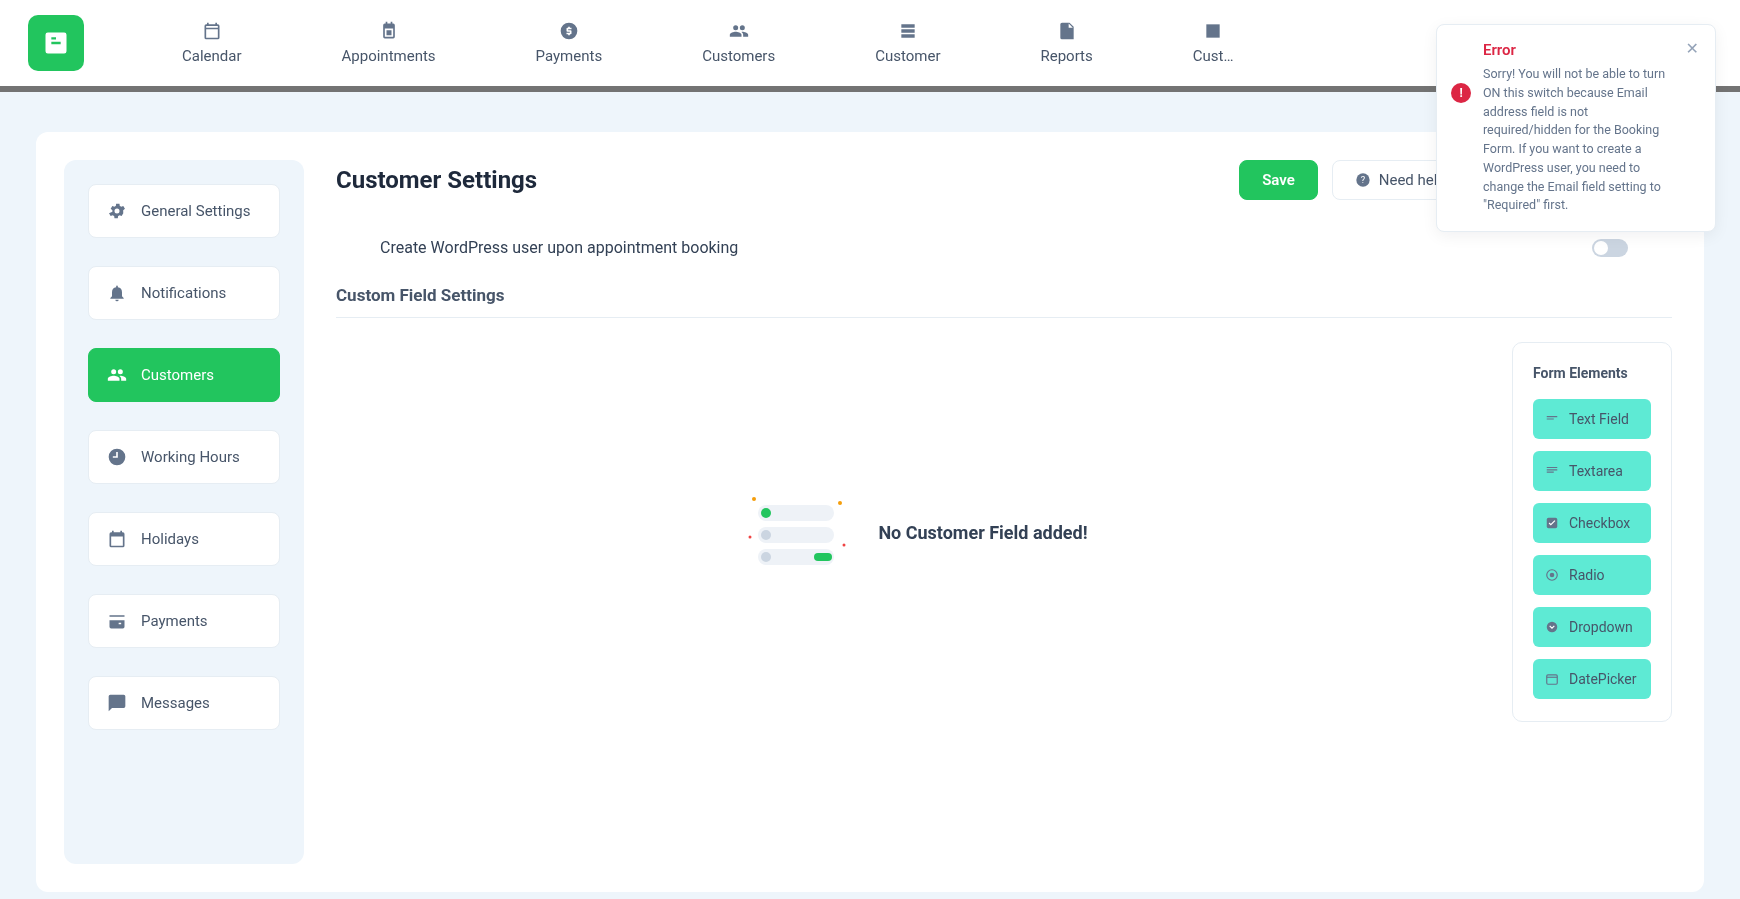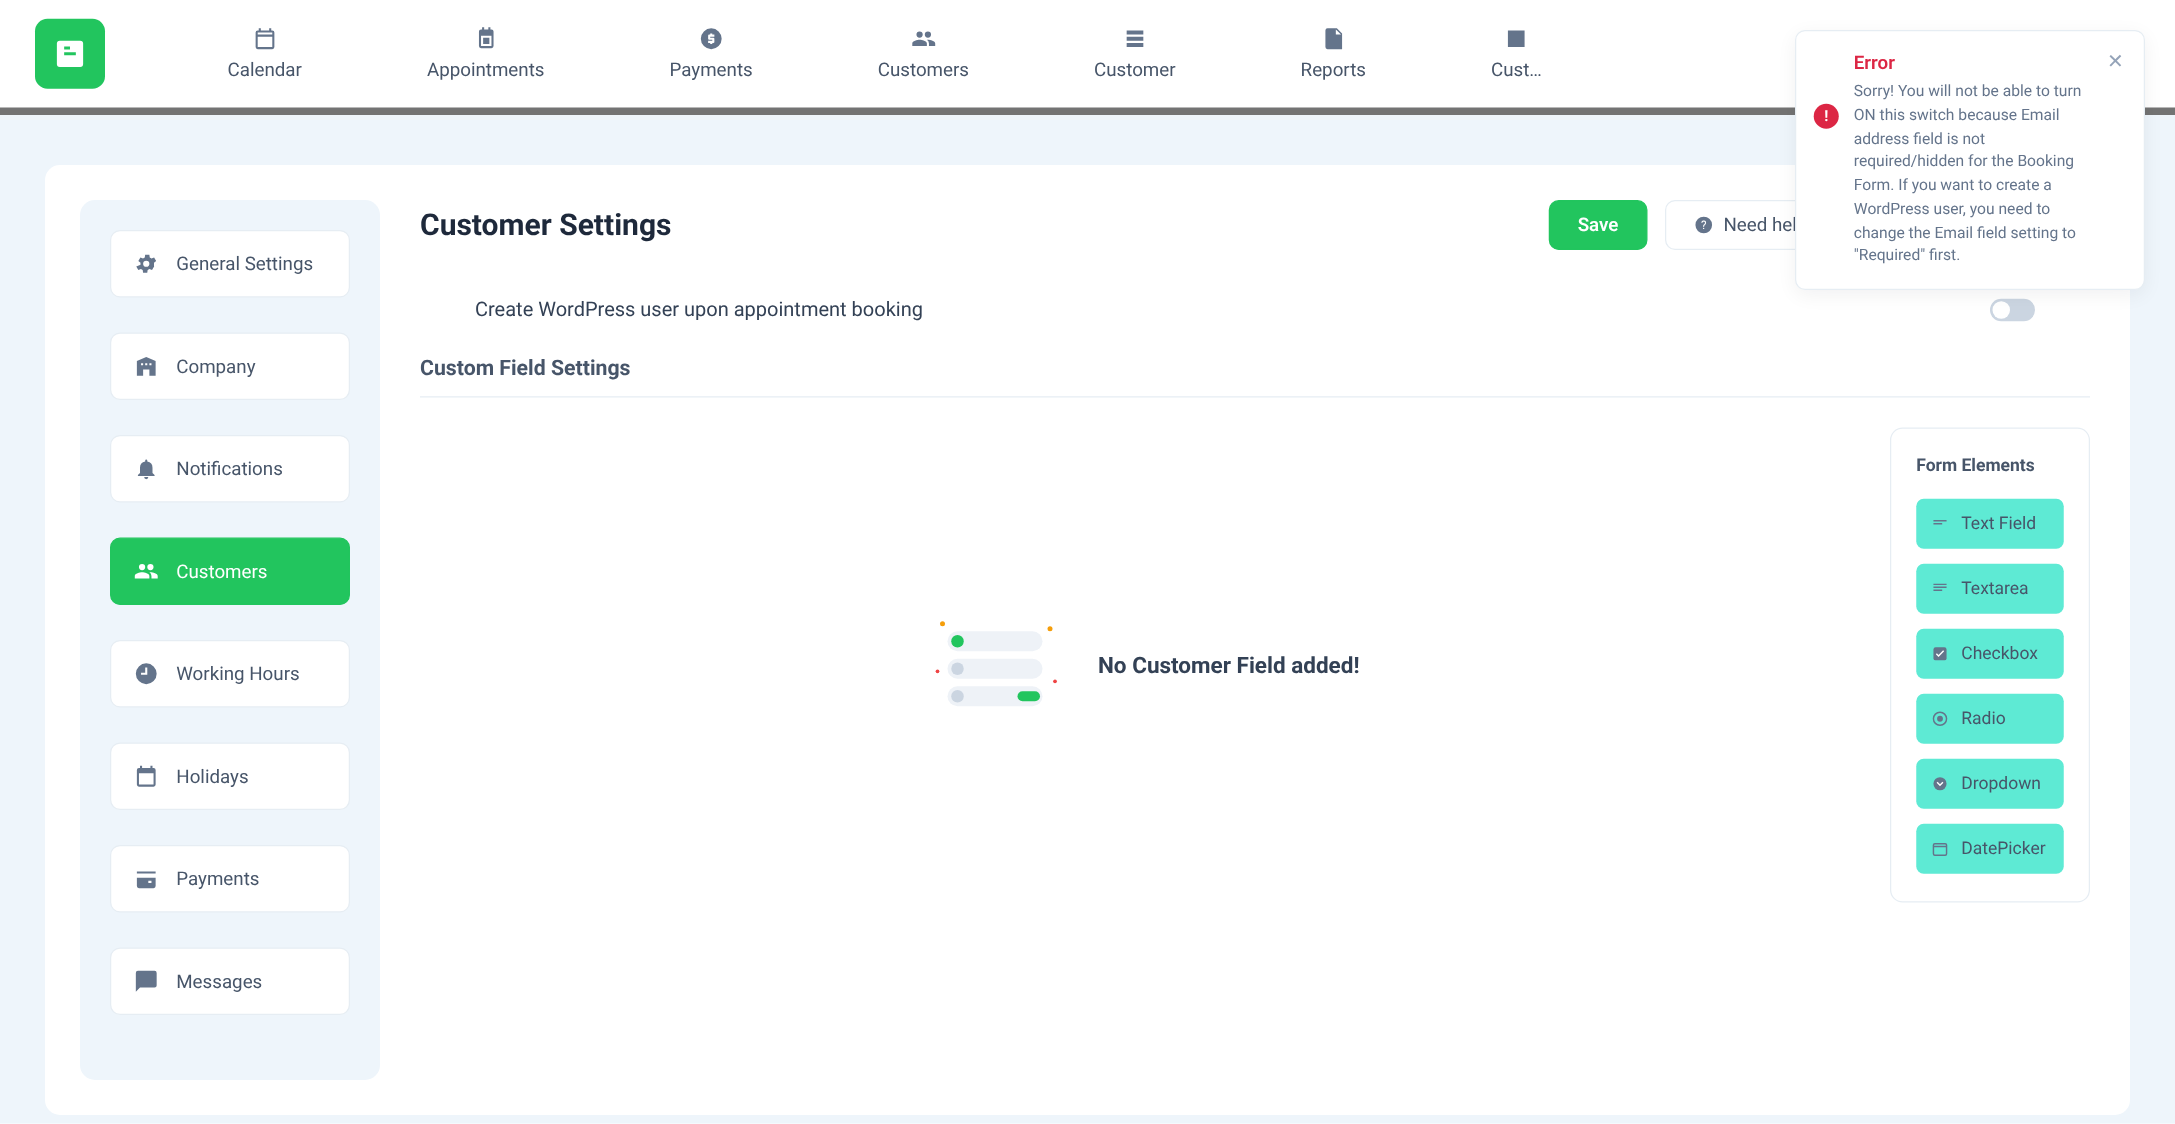--- a/index.html
+++ b/index.html
@@ -287,26 +287,20 @@
 
 <div class="page">
   <div class="card">
 
     <div class="sidebar">
       <div class="side-item">
         <svg viewBox="0 0 24 24">
             <path fill="#64748b" d="M19.43 12.98a7.79 7.79 0 0 0 0-1.96l2.11-1.65-2-3.46-2.49 1a7.62 7.62 0 0 0-1.7-.98l-.38-2.65h-4l-.38 2.65a7.62 7.62 0 0 0-1.7.98l-2.49-1-2 3.46 2.11 1.65a7.79 7.79 0 0 0 0 1.96L2.4 14.63l2 3.46 2.49-1a7.62 7.62 0 0 0 1.7.98l.38 2.65h4l.38-2.65a7.62 7.62 0 0 0 1.7-.98l2.49 1 2-3.46zM12 15a3 3 0 1 1 3-3 3 3 0 0 1-3 3z"></path>
           </svg>
         <span>General Settings</span>
-      </div>
-      <div class="side-item">
-        <svg viewBox="0 0 24 24">
-            <path fill="#64748b" d="M3 21V7l9-4 9 4v14h-6v-6H9v6zm4-10h2V9H7zm4 0h2V9h-2zm4 0h2V9h-2z"></path>
-          </svg>
-        <span>Company</span>
       </div>
       <div class="side-item">
         <svg viewBox="0 0 24 24">
             <path fill="#64748b" d="M12 22a2 2 0 0 0 2-2h-4a2 2 0 0 0 2 2zm6-6V11a6 6 0 0 0-5-5.91V4a1 1 0 0 0-2 0v1.09A6 6 0 0 0 6 11v5l-2 2v1h16v-1z"></path>
           </svg>
         <span>Notifications</span>
       </div>
       <div class="side-item active">
         <svg viewBox="0 0 24 24">
             <path fill="#fff" d="M16 11a3 3 0 1 0-3-3 3 3 0 0 0 3 3zm-8 0a3 3 0 1 0-3-3 3 3 0 0 0 3 3zm0 2c-2.33 0-7 1.17-7 3.5V19h14v-2.5C15 14.17 10.33 13 8 13zm8 0c-.29 0-.62 0-.97.05A4.22 4.22 0 0 1 17 16.5V19h6v-2.5c0-2.33-4.67-3.5-7-3.5z"></path>

